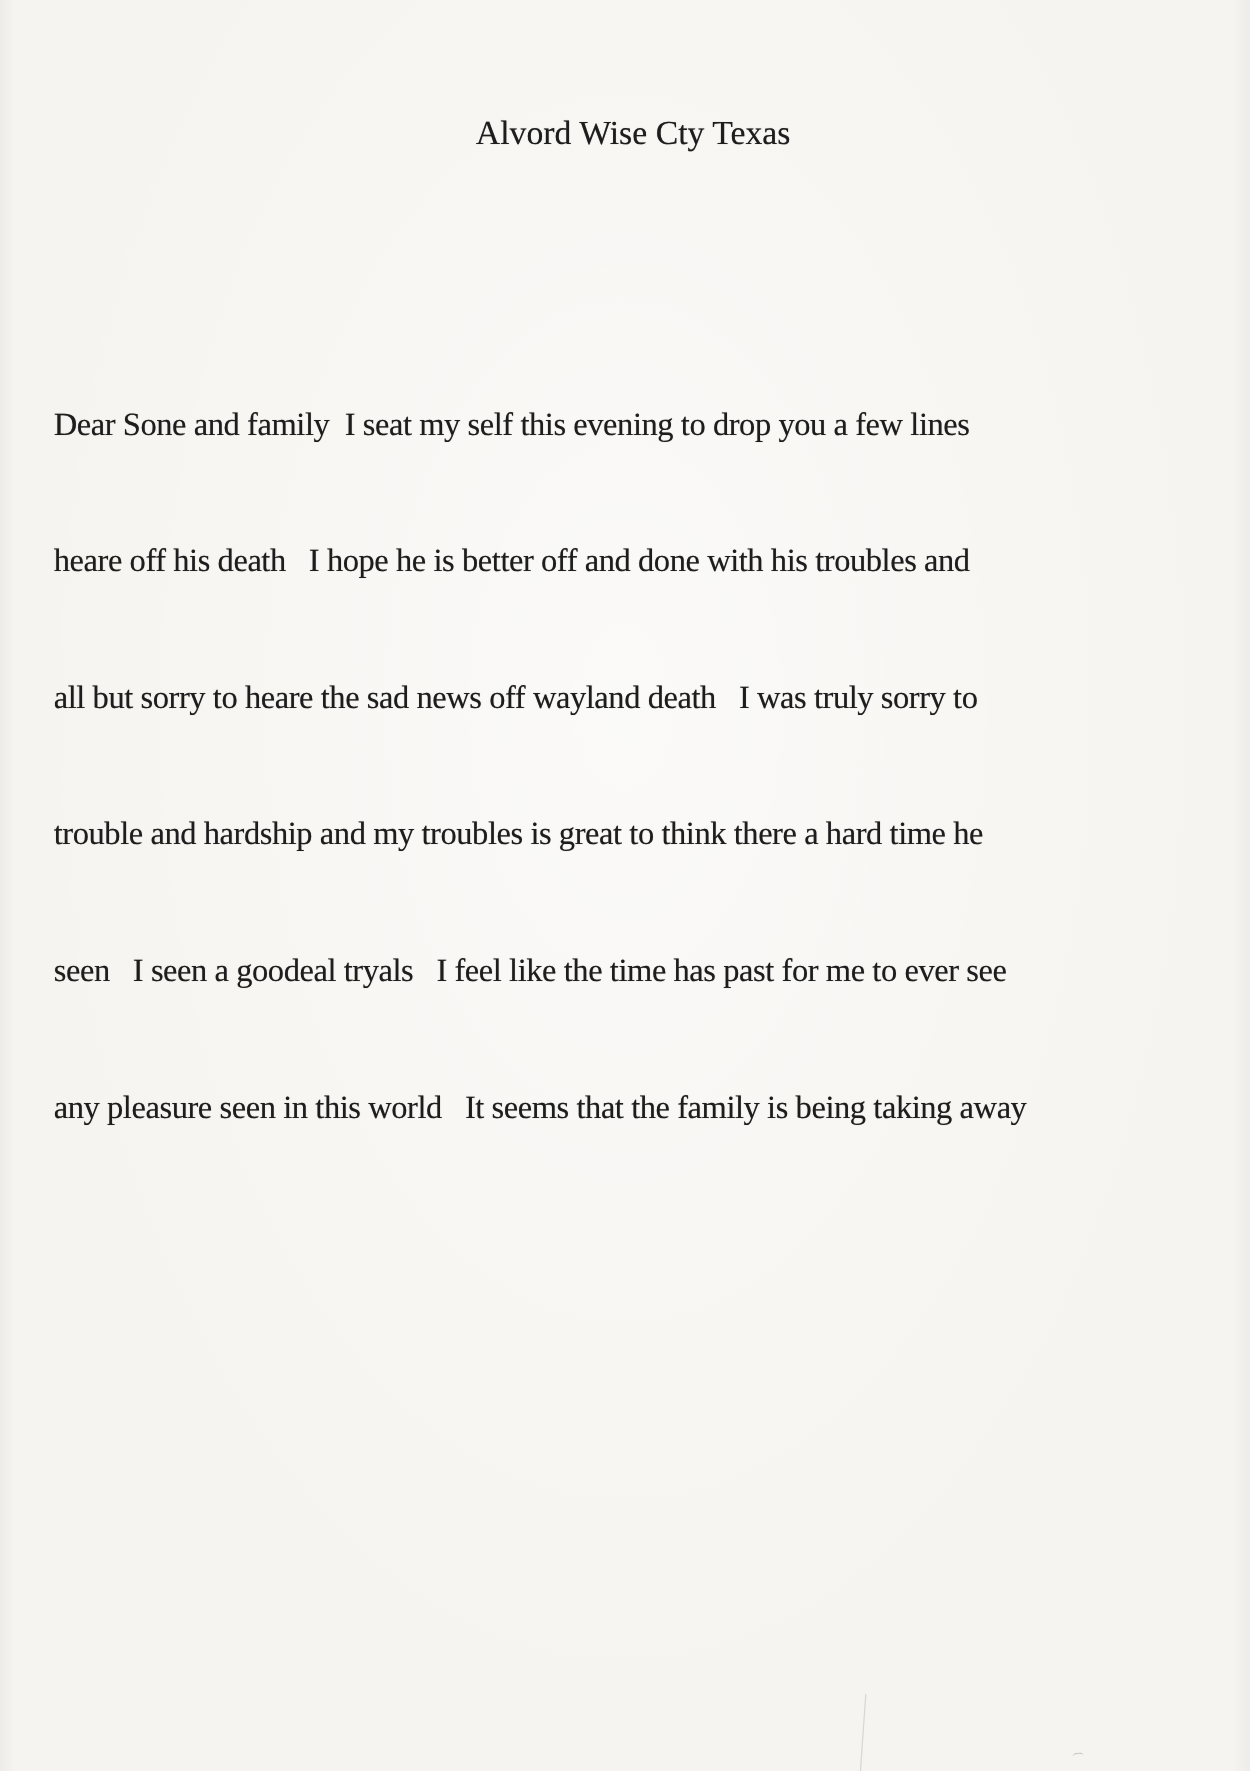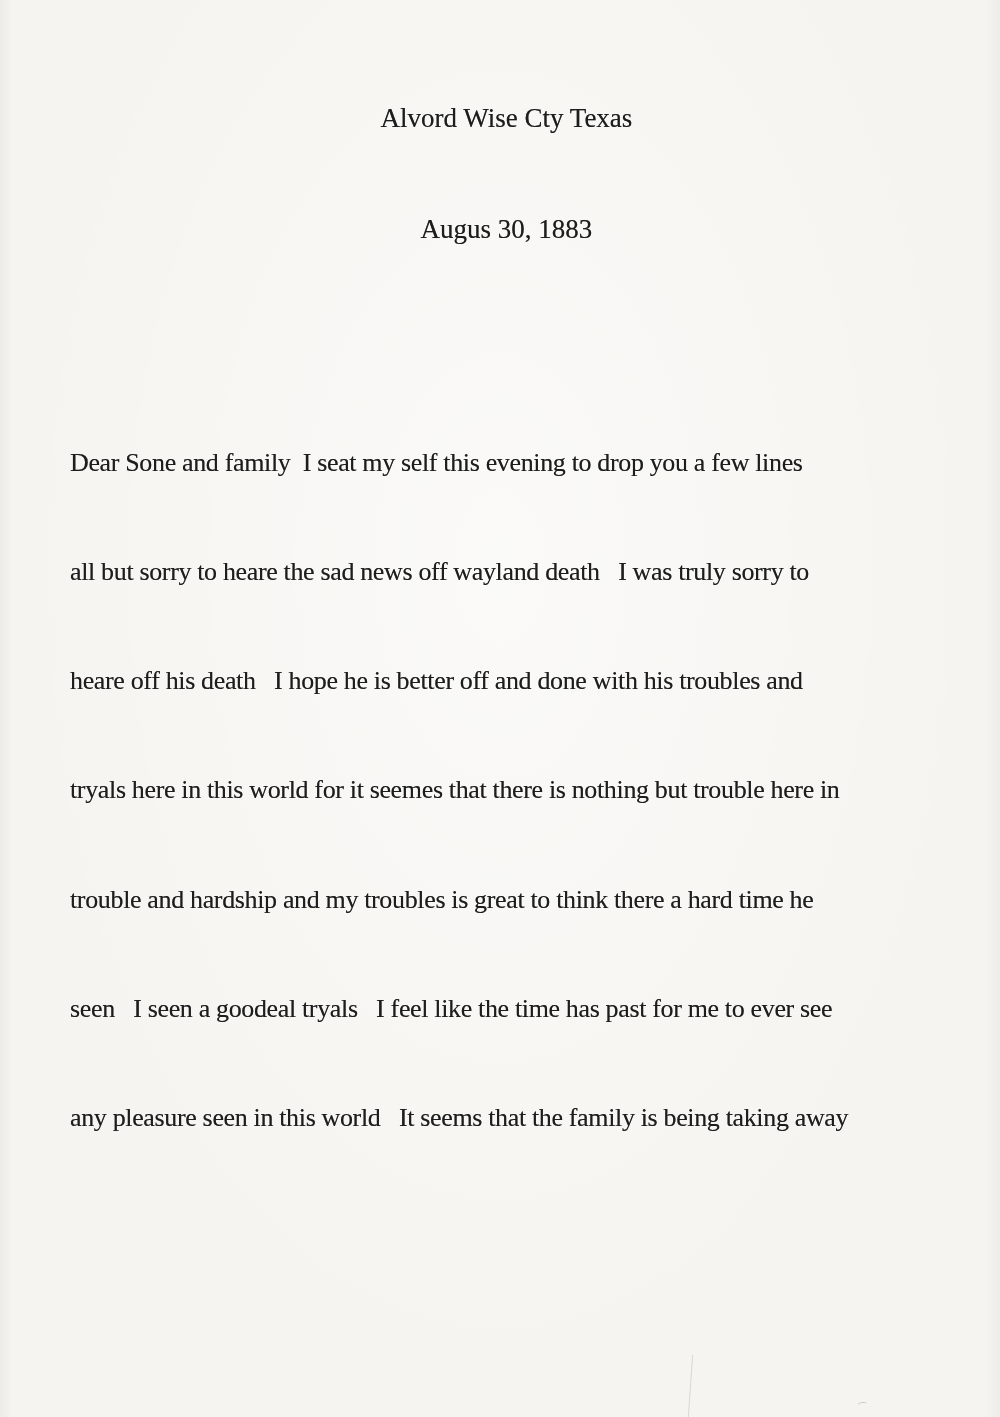--- a/index.html
+++ b/index.html
@@ -13,21 +13,21 @@
     background: #f6f5f1;
     font-family: "Liberation Serif", serif;
     color: #1d1d1d;
     position: relative;
   }
   .page {
     position: relative;
     width: 1000px;
     height: 1417px;
     box-sizing: border-box;
-    padding: 26px 30px 0 43px;
+    padding: 14px 30px 0 43px;
     background:
       radial-gradient(ellipse at 50% 40%, rgba(255,255,255,0.55) 0%, rgba(255,255,255,0) 70%),
       linear-gradient(90deg, rgba(0,0,0,0.035) 0%, rgba(0,0,0,0) 1.2%, rgba(0,0,0,0) 98.5%, rgba(0,0,0,0.03) 100%),
       #f5f4f0;
     overflow: hidden;
   }
   .heading {
     text-align: center;
     font-size: 27px;
     line-height: 37px;
@@ -37,21 +37,20 @@
   .body-block {
     margin-top: 50px;
     font-size: 26px;
     line-height: 36.4px;
     letter-spacing: -0.35px;
     white-space: pre;
     text-shadow: 0 0 0.6px rgba(20,20,20,0.5);
   }
   .line {
     height: 36.4px;
-    margin-left: 27px;
   }
   .crease {
     position: absolute;
     left: 690px;
     bottom: 0;
     width: 1px;
     height: 62px;
     background: rgba(90,90,90,0.18);
     transform: rotate(4deg);
   }
@@ -66,28 +65,26 @@
     transform: rotate(-8deg);
   }
 </style>
 </head>
 <body>
 
 <div class="page">
 
   <div class="heading">
     <div>Alvord Wise Cty Texas</div>
-    <div>Augus 30, 1883</div>
   </div>
 
   <div class="body-block">
     <div class="line">Dear Sone and family  I seat my self this evening to drop you a few lines</div>
+    <div class="line">heare off his death   I hope he is better off and done with his troubles and</div>
     <div class="line">all but sorry to heare the sad news off wayland death   I was truly sorry to</div>
-    <div class="line">heare off his death   I hope he is better off and done with his troubles and</div>
-    <div class="line">tryals here in this world for it seemes that there is nothing but trouble here in</div>
     <div class="line">trouble and hardship and my troubles is great to think there a hard time he</div>
     <div class="line">seen   I seen a goodeal tryals   I feel like the time has past for me to ever see</div>
     <div class="line">any pleasure seen in this world   It seems that the family is being taking away</div>
     
     
     
     
     
     
     

